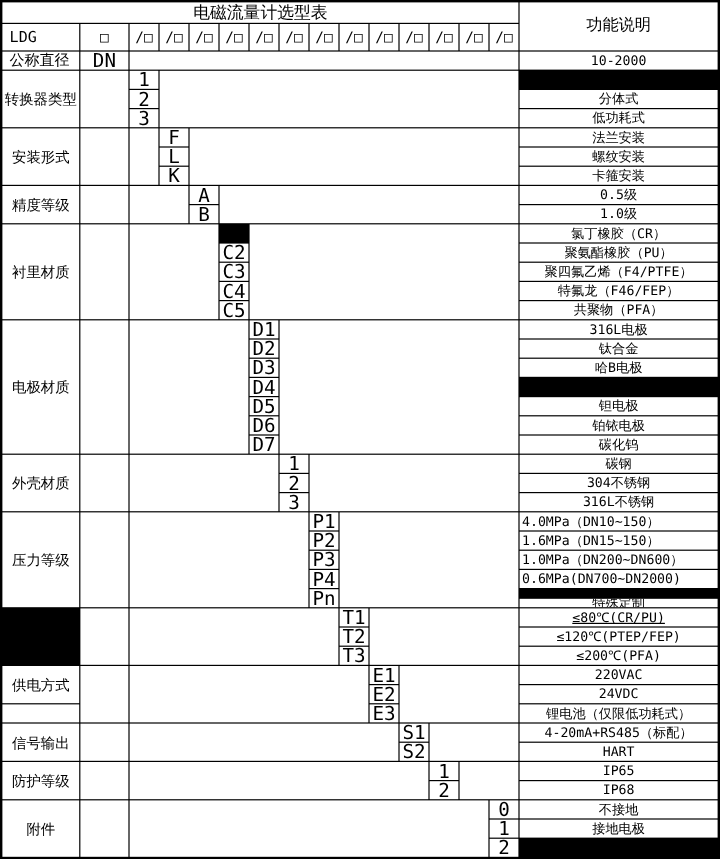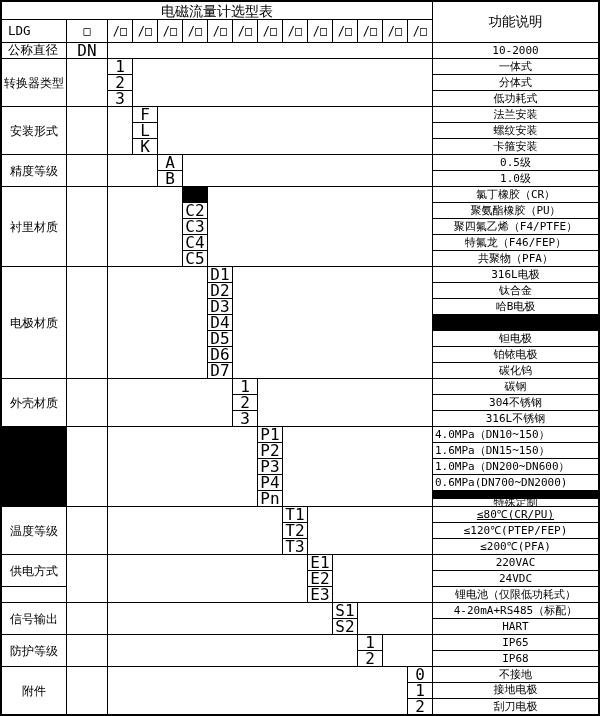--- a/index.html
+++ b/index.html
@@ -58,21 +58,20 @@
     <div class="cell slot" style="grid-area: 2 / 9 / 3 / 10;">/□</div>
     <div class="cell slot" style="grid-area: 2 / 10 / 3 / 11;">/□</div>
     <div class="cell slot" style="grid-area: 2 / 11 / 3 / 12;">/□</div>
     <div class="cell slot" style="grid-area: 2 / 12 / 3 / 13;">/□</div>
     <div class="cell slot" style="grid-area: 2 / 13 / 3 / 14;">/□</div>
     <div class="cell slot" style="grid-area: 2 / 14 / 3 / 15;">/□</div>
     <div class="cell slot" style="grid-area: 2 / 15 / 3 / 16;">/□</div>
     <div class="cell glabel" style="grid-area: 4 / 1 / 7 / 2;">转换器类型</div>
     <div class="cell" style="grid-area: 4 / 2 / 7 / 3;"></div>
     <div class="cell code" style="grid-area: 4 / 3 / 5 / 4;">1</div>
-    <div class="cell desc" style="grid-area: 4 / 16 / 5 / 17;">一体式</div>
     <div class="cell code" style="grid-area: 5 / 3 / 6 / 4;">2</div>
     <div class="cell desc" style="grid-area: 5 / 16 / 6 / 17;">分体式</div>
     <div class="cell code" style="grid-area: 6 / 3 / 7 / 4;">3</div>
     <div class="cell desc" style="grid-area: 6 / 16 / 7 / 17;">低功耗式</div>
     <div class="cell" style="grid-area: 4 / 4 / 7 / 16;"></div>
     <div class="cell glabel" style="grid-area: 7 / 1 / 10 / 2;">安装形式</div>
     <div class="cell" style="grid-area: 7 / 2 / 10 / 3;"></div>
     <div class="cell" style="grid-area: 7 / 3 / 10 / 4;"></div>
     <div class="cell code" style="grid-area: 7 / 4 / 8 / 5;">F</div>
     <div class="cell desc" style="grid-area: 7 / 16 / 8 / 17;">法兰安装</div>
@@ -124,34 +123,34 @@
     <div class="cell glabel" style="grid-area: 24 / 1 / 27 / 2;">外壳材质</div>
     <div class="cell" style="grid-area: 24 / 2 / 27 / 3;"></div>
     <div class="cell" style="grid-area: 24 / 3 / 27 / 8;"></div>
     <div class="cell code" style="grid-area: 24 / 8 / 25 / 9;">1</div>
     <div class="cell desc" style="grid-area: 24 / 16 / 25 / 17;">碳钢</div>
     <div class="cell code" style="grid-area: 25 / 8 / 26 / 9;">2</div>
     <div class="cell desc" style="grid-area: 25 / 16 / 26 / 17;">304不锈钢</div>
     <div class="cell code" style="grid-area: 26 / 8 / 27 / 9;">3</div>
     <div class="cell desc" style="grid-area: 26 / 16 / 27 / 17;">316L不锈钢</div>
     <div class="cell" style="grid-area: 24 / 9 / 27 / 16;"></div>
+    <div class="cell glabel" style="grid-area: 27 / 1 / 32 / 2;">压力等级</div>
     <div class="cell" style="grid-area: 27 / 2 / 32 / 3;"></div>
     <div class="cell" style="grid-area: 27 / 3 / 32 / 9;"></div>
     <div class="cell code" style="grid-area: 27 / 9 / 28 / 10;">P1</div>
     <div class="cell desc left" style="grid-area: 27 / 16 / 28 / 17;">4.0MPa（DN10~150）</div>
     <div class="cell code" style="grid-area: 28 / 9 / 29 / 10;">P2</div>
     <div class="cell desc left" style="grid-area: 28 / 16 / 29 / 17;">1.6MPa（DN15~150）</div>
     <div class="cell code" style="grid-area: 29 / 9 / 30 / 10;">P3</div>
     <div class="cell desc left" style="grid-area: 29 / 16 / 30 / 17;">1.0MPa（DN200~DN600）</div>
     <div class="cell code" style="grid-area: 30 / 9 / 31 / 10;">P4</div>
     <div class="cell desc left" style="grid-area: 30 / 16 / 31 / 17;">0.6MPa(DN700~DN2000)</div>
     <div class="cell code" style="grid-area: 31 / 9 / 32 / 10;">Pn</div>
     <div class="cell desc" style="grid-area: 31 / 16 / 32 / 17; margin-top: 8px;">特殊定制</div>
     <div class="cell" style="grid-area: 27 / 10 / 32 / 16;"></div>
-    <div class="cell glabel" style="grid-area: 32 / 1 / 35 / 2;">温度等级</div>
     <div class="cell" style="grid-area: 32 / 2 / 35 / 3;"></div>
     <div class="cell" style="grid-area: 32 / 3 / 35 / 10;"></div>
     <div class="cell code" style="grid-area: 32 / 10 / 33 / 11;">T1</div>
     <div class="cell desc" style="grid-area: 32 / 16 / 33 / 17; text-decoration: underline;">≤80℃(CR/PU)</div>
     <div class="cell code" style="grid-area: 33 / 10 / 34 / 11;">T2</div>
     <div class="cell desc" style="grid-area: 33 / 16 / 34 / 17;">≤120℃(PTEP/FEP)</div>
     <div class="cell code" style="grid-area: 34 / 10 / 35 / 11;">T3</div>
     <div class="cell desc" style="grid-area: 34 / 16 / 35 / 17;">≤200℃(PFA)</div>
     <div class="cell" style="grid-area: 32 / 11 / 35 / 16;"></div>
     <div class="cell glabel" style="grid-area: 35 / 1 / 37 / 2;">供电方式</div>
@@ -180,16 +179,15 @@
     <div class="cell desc" style="grid-area: 40 / 16 / 41 / 17;">IP65</div>
     <div class="cell code" style="grid-area: 41 / 13 / 42 / 14;">2</div>
     <div class="cell desc" style="grid-area: 41 / 16 / 42 / 17;">IP68</div>
     <div class="cell" style="grid-area: 40 / 14 / 42 / 16;"></div>
     <div class="cell glabel" style="grid-area: 42 / 1 / 45 / 2;">附件</div>
     <div class="cell" style="grid-area: 42 / 2 / 45 / 3;"></div>
     <div class="cell" style="grid-area: 42 / 3 / 45 / 15;"></div>
     <div class="cell code" style="grid-area: 42 / 15 / 43 / 16;">0</div>
     <div class="cell desc" style="grid-area: 42 / 16 / 43 / 17;">不接地</div>
     <div class="cell code" style="grid-area: 43 / 15 / 44 / 16;">1</div>
-    <div class="cell desc" style="grid-area: 43 / 16 / 44 / 17; font-family: Liberation Mono, monospace;">接地电极</div>
+    <div class="cell desc" style="grid-area: 43 / 16 / 44 / 17;">接地电极</div>
     <div class="cell code" style="grid-area: 44 / 15 / 45 / 16;">2</div>
-    <div class="cell desc" style="grid-area: 44 / 16 / 45 / 17;">刮刀电极</div>
   </div>
 
 </body></html>

